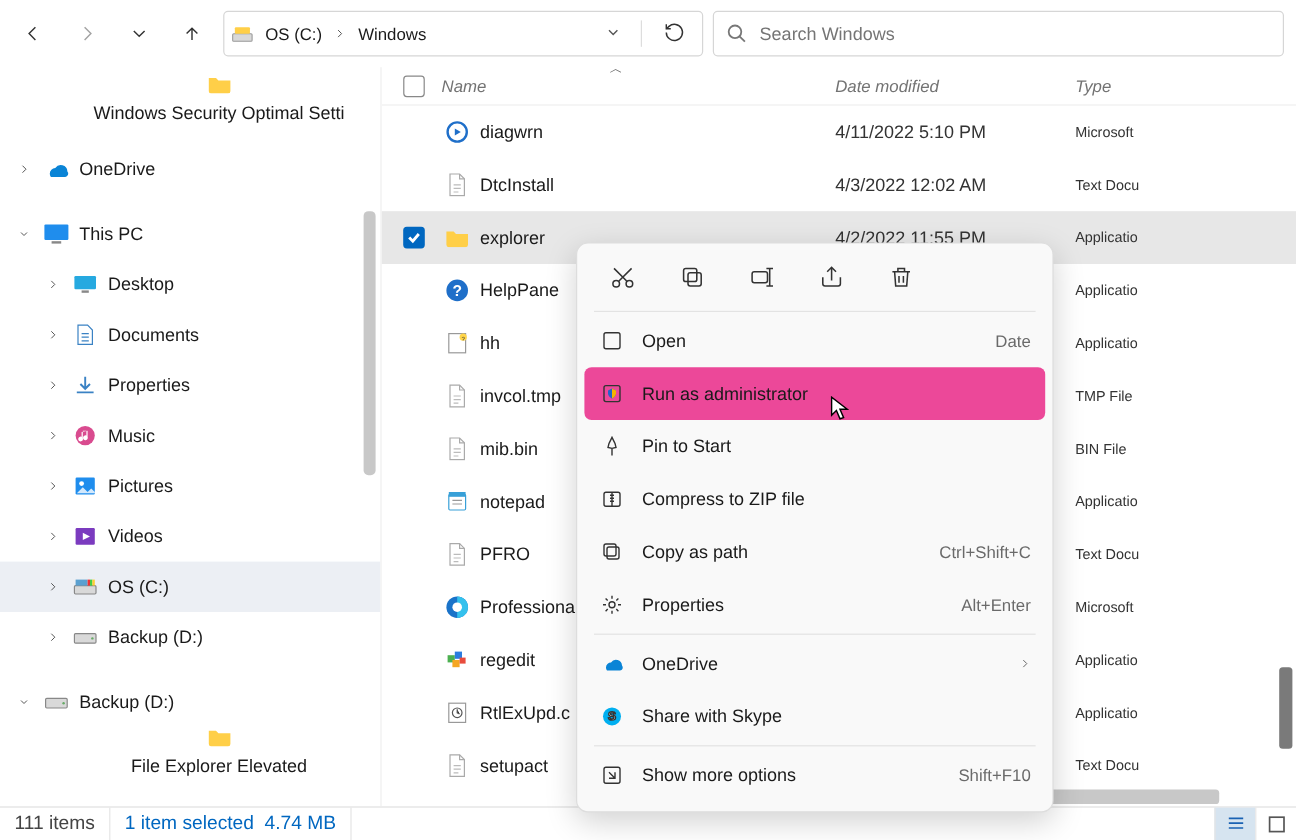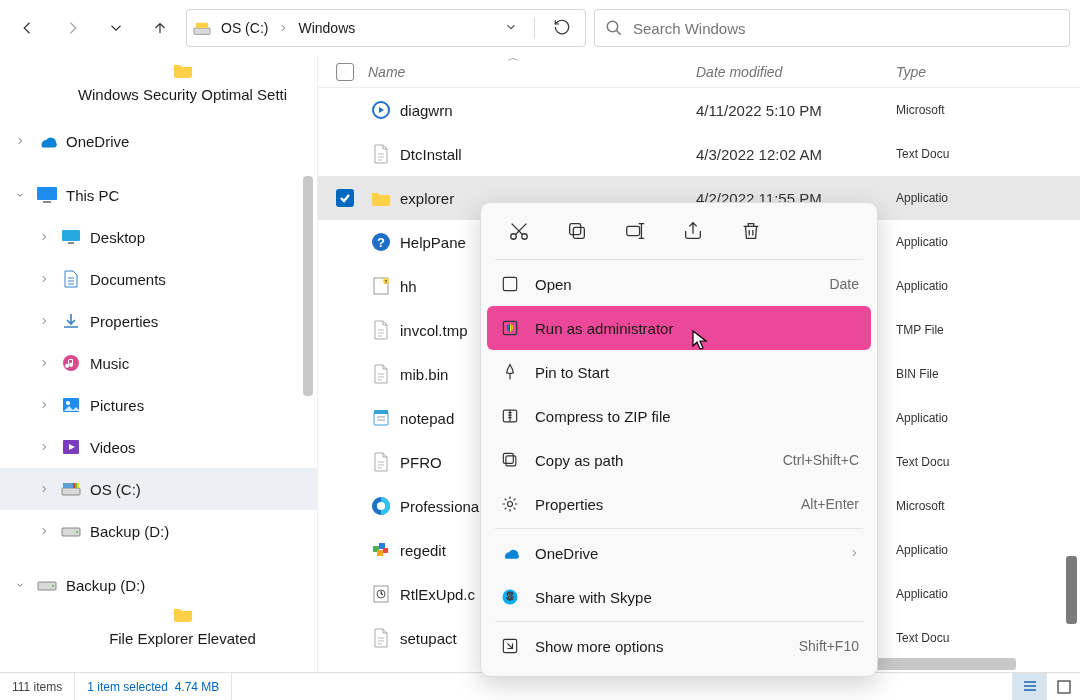--- a/index.html
+++ b/index.html
@@ -156,21 +156,21 @@
     right: 3px; top: 500px;
     width: 11px; height: 68px;
     background: #7a7a7a;
     border-radius: 3px;
   }
   
   .status {
     height: 28px;
     border-top: 1px solid #e0e0e0;
     display: flex; align-items: stretch;
-    font-size: 12px;
+    font-size: 16px;
   }
   .status .cell {
     padding: 0 12px;
     display: flex; align-items: center;
     border-right: 1px solid #e5e5e5;
     color: #444;
   }
   .status .cell.link { color: #0067c0; }
   .status .spacer { flex: 1; }
   .view-btn {

